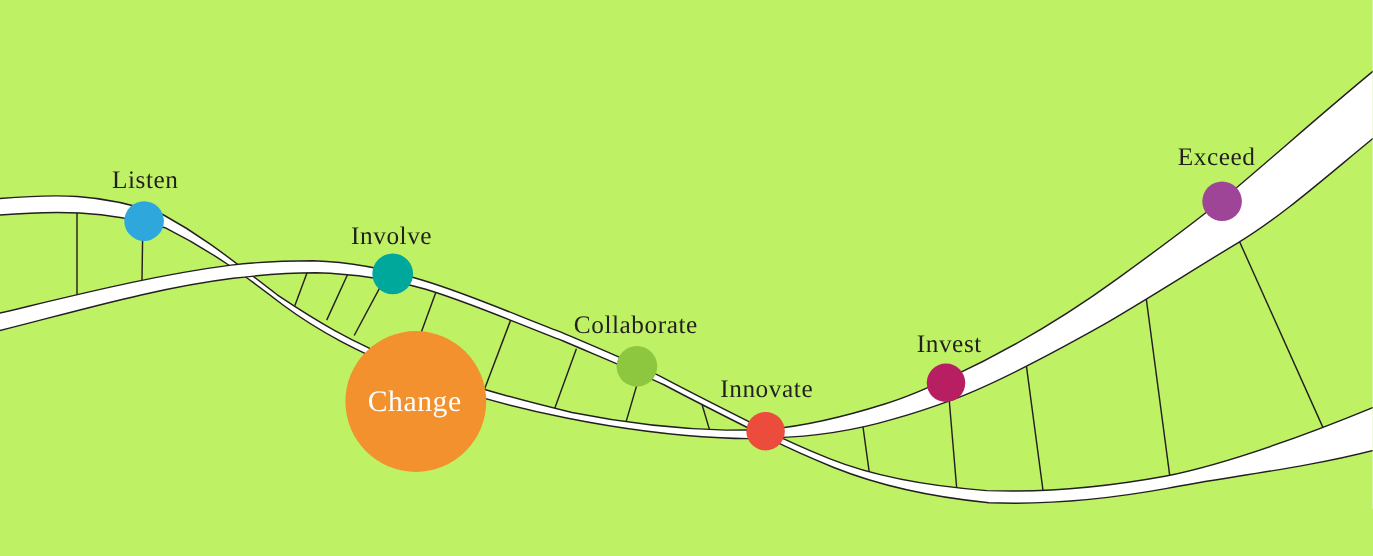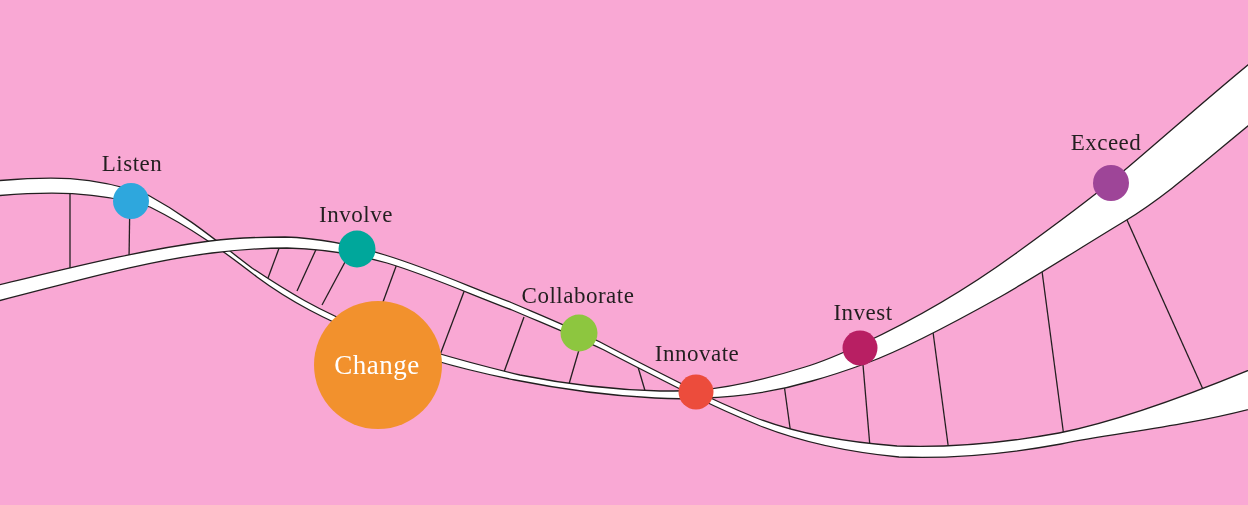--- a/index.html
+++ b/index.html
@@ -4,21 +4,21 @@
 <style>
   html, body {
     margin: 0;
     padding: 0;
     background: #ffffff;
   }
   .stage {
     position: relative;
     width: 1248px;
     height: 505px;
-    background: #f9a8d4;
+    background: #bef264;
     overflow: hidden;
     font-family: "Liberation Serif", "DejaVu Serif", serif;
   }
   svg { display: block; }
   .rung {
     stroke: #231f20;
     stroke-width: 1.3;
     fill: none;
   }
   .ribbon {

